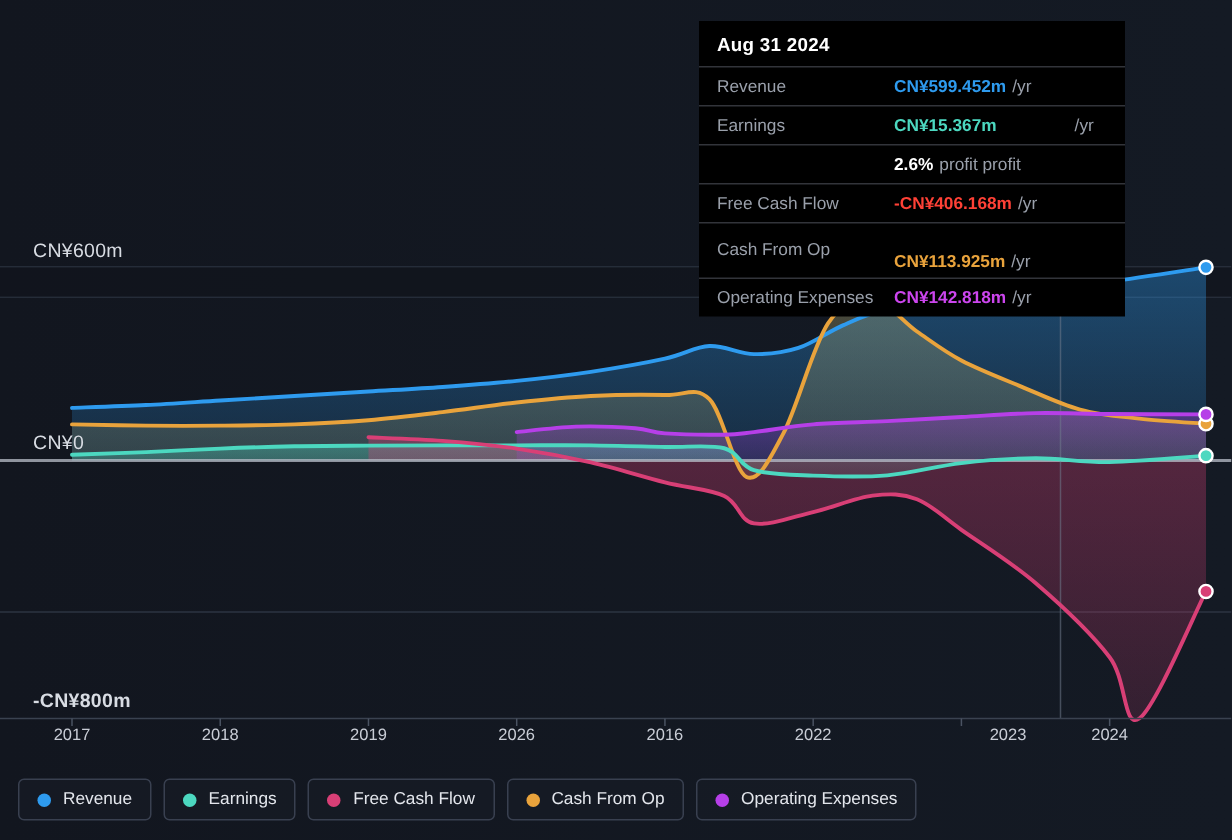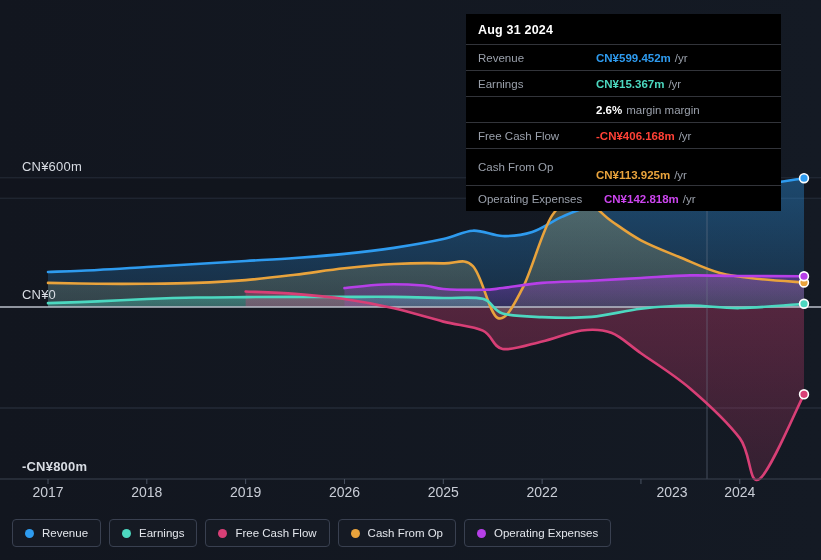--- a/index.html
+++ b/index.html
@@ -24,31 +24,31 @@
     white-space:nowrap;
   }
   #ylabel-top{left:22px;top:159px;}
   #ylabel-zero{left:22px;top:287px;}
   #ylabel-bottom{left:22px;top:459px;font-weight:bold;}
 
   
   .xlabel{
     position:absolute;
     top:484px;
-    font-size:14px;
+    font-size:11px;
     color:#c9cdd6;
     transform:translateX(-50%);
     white-space:nowrap;
   }
 
   
   #tooltip{
     position:absolute;
     left:466px;top:14px;
-    width:315px;
+    width:284px;
     background:#000000;
     border:0;
     padding:0;
     z-index:30;
     font-size:11.5px;
   }
   #tooltip .tt-date{
     padding:9px 12px 7px 12px;
     font-size:12.5px;
     color:#ffffff;
@@ -193,67 +193,67 @@
 
   <div class="ylabel" id="ylabel-top">CN¥600m</div>
   <div class="ylabel" id="ylabel-zero">CN¥0</div>
   <div class="ylabel" id="ylabel-bottom">-CN¥800m</div>
 
   <div id="xaxis-labels">
       <div class="xlabel" style="left: 48px;">2017</div>
       <div class="xlabel" style="left: 146.824px;">2018</div>
       <div class="xlabel" style="left: 245.647px;">2019</div>
       <div class="xlabel" style="left: 344.471px;">2026</div>
-      <div class="xlabel" style="left: 443.294px;">2025</div>
+      <div class="xlabel" style="left: 443.294px;">2016</div>
       <div class="xlabel" style="left: 542.118px;">2022</div>
       <div class="xlabel" style="left: 672px;">2023</div>
       <div class="xlabel" style="left: 739.765px;">2024</div>
     </div>
 
   <div id="tooltip">
     <div class="tt-date">Aug 31 2024</div>
     <div id="tooltip-rows">
         <div class="tt-row">
           <div class="tt-label">Revenue</div>
           <div style="display: flex; align-items: baseline;">
             <span class="tt-val" style="color: rgb(46, 155, 239);">CN¥599.452m</span>
             <span class="tt-unit">/yr</span>
           </div>
         </div>
         <div class="tt-row">
           <div class="tt-label">Earnings</div>
-          <div style="display: flex; align-items: baseline;">
+          <div style="display: flex; align-items: baseline; gap: 48px;">
             <span class="tt-val" style="color: rgb(76, 216, 192);">CN¥15.367m</span>
             <span class="tt-unit">/yr</span>
           </div>
         </div>
         <div class="tt-row">
           <div class="tt-label"></div>
           <div style="display: flex; align-items: baseline;">
             <span class="tt-val" style="color: rgb(255, 255, 255);">2.6%</span>
-            <span class="tt-unit">margin margin</span>
+            <span class="tt-unit">profit profit</span>
           </div>
         </div>
         <div class="tt-row">
           <div class="tt-label">Free Cash Flow</div>
           <div style="display: flex; align-items: baseline;">
             <span class="tt-val" style="color: rgb(255, 65, 54);">-CN¥406.168m</span>
             <span class="tt-unit">/yr</span>
           </div>
         </div>
         <div class="tt-row">
           <div class="tt-label">Cash From Op</div>
           <div style="display: flex; align-items: baseline; margin-top: 16px;">
             <span class="tt-val" style="color: rgb(233, 163, 60);">CN¥113.925m</span>
             <span class="tt-unit">/yr</span>
           </div>
         </div>
         <div class="tt-row">
           <div class="tt-label">Operating Expenses</div>
-          <div style="display: flex; align-items: baseline; margin-left: 8px;">
+          <div style="display: flex; align-items: baseline;">
             <span class="tt-val" style="color: rgb(204, 69, 238);">CN¥142.818m</span>
             <span class="tt-unit">/yr</span>
           </div>
         </div>
       </div>
   </div>
 
   <div id="legend">
       <div class="legend-item">
         <span class="legend-dot" style="background: rgb(46, 155, 239);"></span>

